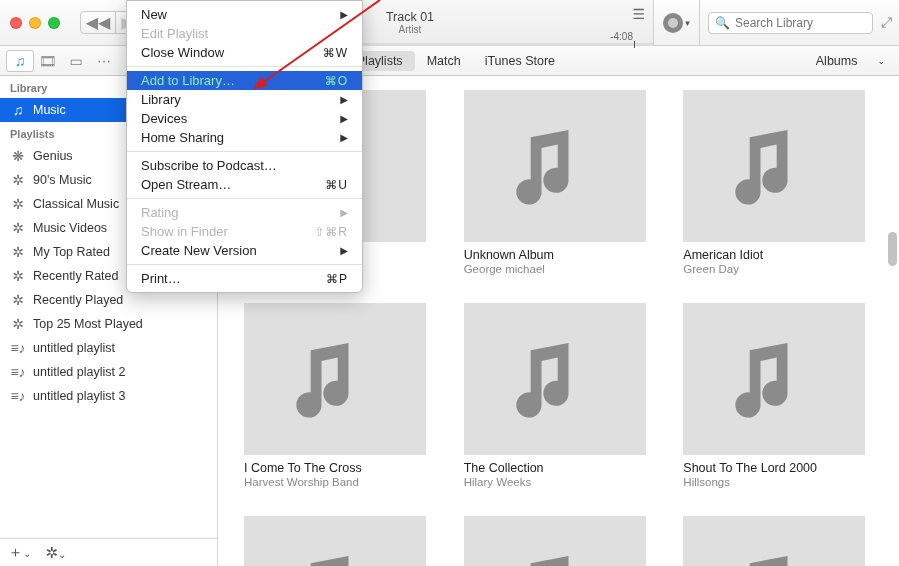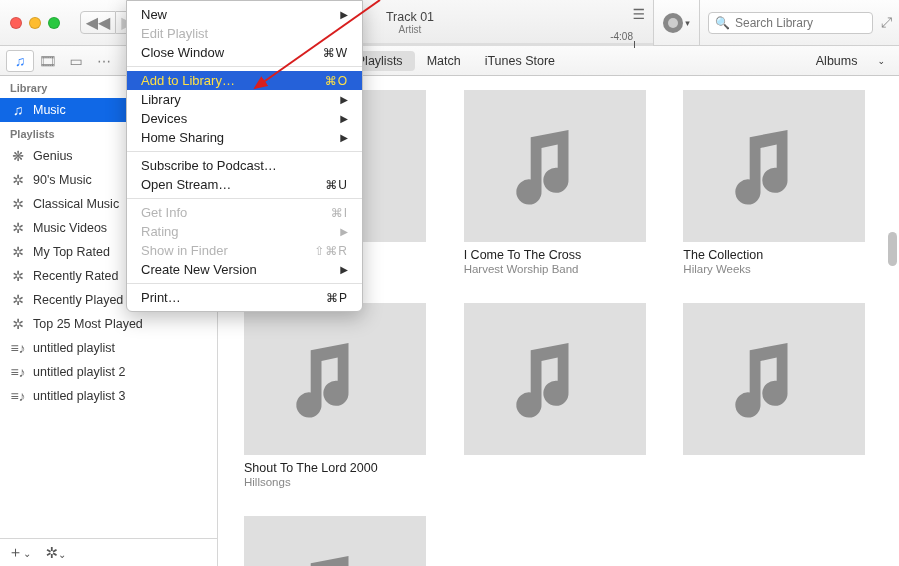--- a/index.html
+++ b/index.html
@@ -59,21 +59,21 @@
   .aa{font-size:11.5px;color:#888;margin-top:1px}
 
   
   .scrollbar{position:absolute; right:0; top:0; bottom:0; width:15px; background:transparent}
   .thumb{position:absolute; right:2px; top:156px; width:9px; height:34px; background:#c2c2c2; border-radius:5px}
 
   
   .menu{position:absolute; left:126px; top:0; width:237px; background:#fff; border:1px solid #bfbfbf; border-radius:0 0 6px 6px; box-shadow:0 6px 20px rgba(0,0,0,.25); z-index:50; padding:4px 0}
   .mi{display:flex; align-items:center; justify-content:space-between; padding:2px 14px; font-size:13px; color:#222}
   .mi.disabled{color:#b4b4b4}
-  .mi.sel{background:#2561d9;color:#fde047}
+  .mi.sel{background:#2561d9;color:#86efac}
   .mi .arrow{font-size:10px;color:#333}
   .mi.disabled .arrow{color:#b4b4b4}
   .sep{height:1px;background:#e0e0e0;margin:4px 0}
   .sc{font-size:12px;letter-spacing:1px}
 
   
   .redline{position:absolute; left:250px; top:0; width:140px; height:95px; z-index:60; pointer-events:none}
 </style>
 </head>
 <body>
@@ -196,20 +196,38 @@
           </div>
           <div class="at"></div>
           <div class="aa"></div>
         </div>
         <div class="album">
           <div class="art">
             <svg viewBox="0 0 100 100">
               <path d="M65 10 L65 65 A14 14 0 1 1 53 52 L53 26 L35 30 L35 78 A14 14 0 1 1 23 65 L23 18 Z"></path>
             </svg>
           </div>
+          <div class="at">Unknown Album</div>
+          <div class="aa">George michael</div>
+        </div>
+        <div class="album">
+          <div class="art">
+            <svg viewBox="0 0 100 100">
+              <path d="M65 10 L65 65 A14 14 0 1 1 53 52 L53 26 L35 30 L35 78 A14 14 0 1 1 23 65 L23 18 Z"></path>
+            </svg>
+          </div>
+          <div class="at">American Idiot</div>
+          <div class="aa">Green Day</div>
+        </div>
+        <div class="album">
+          <div class="art">
+            <svg viewBox="0 0 100 100">
+              <path d="M65 10 L65 65 A14 14 0 1 1 53 52 L53 26 L35 30 L35 78 A14 14 0 1 1 23 65 L23 18 Z"></path>
+            </svg>
+          </div>
           <div class="at">I Come To The Cross</div>
           <div class="aa">Harvest Worship Band</div>
         </div>
         <div class="album">
           <div class="art">
             <svg viewBox="0 0 100 100">
               <path d="M65 10 L65 65 A14 14 0 1 1 53 52 L53 26 L35 30 L35 78 A14 14 0 1 1 23 65 L23 18 Z"></path>
             </svg>
           </div>
           <div class="at">The Collection</div>
@@ -289,24 +307,20 @@
     </div>
   <div class="sep"></div>
   <div class="mi">
       <span>Subscribe to Podcast…</span>
     </div>
   <div class="mi">
       <span>Open Stream…</span>
       <span class="sc">⌘U</span>
     </div>
   <div class="sep"></div>
-  <div class="mi disabled">
-      <span>Get Info</span>
-      <span class="sc">⌘I</span>
-    </div>
   <div class="mi disabled">
       <span>Rating</span>
       <span class="arrow">▶</span>
     </div>
   <div class="mi disabled">
       <span>Show in Finder</span>
       <span class="sc">⇧⌘R</span>
     </div>
   <div class="mi">
       <span>Create New Version</span>

